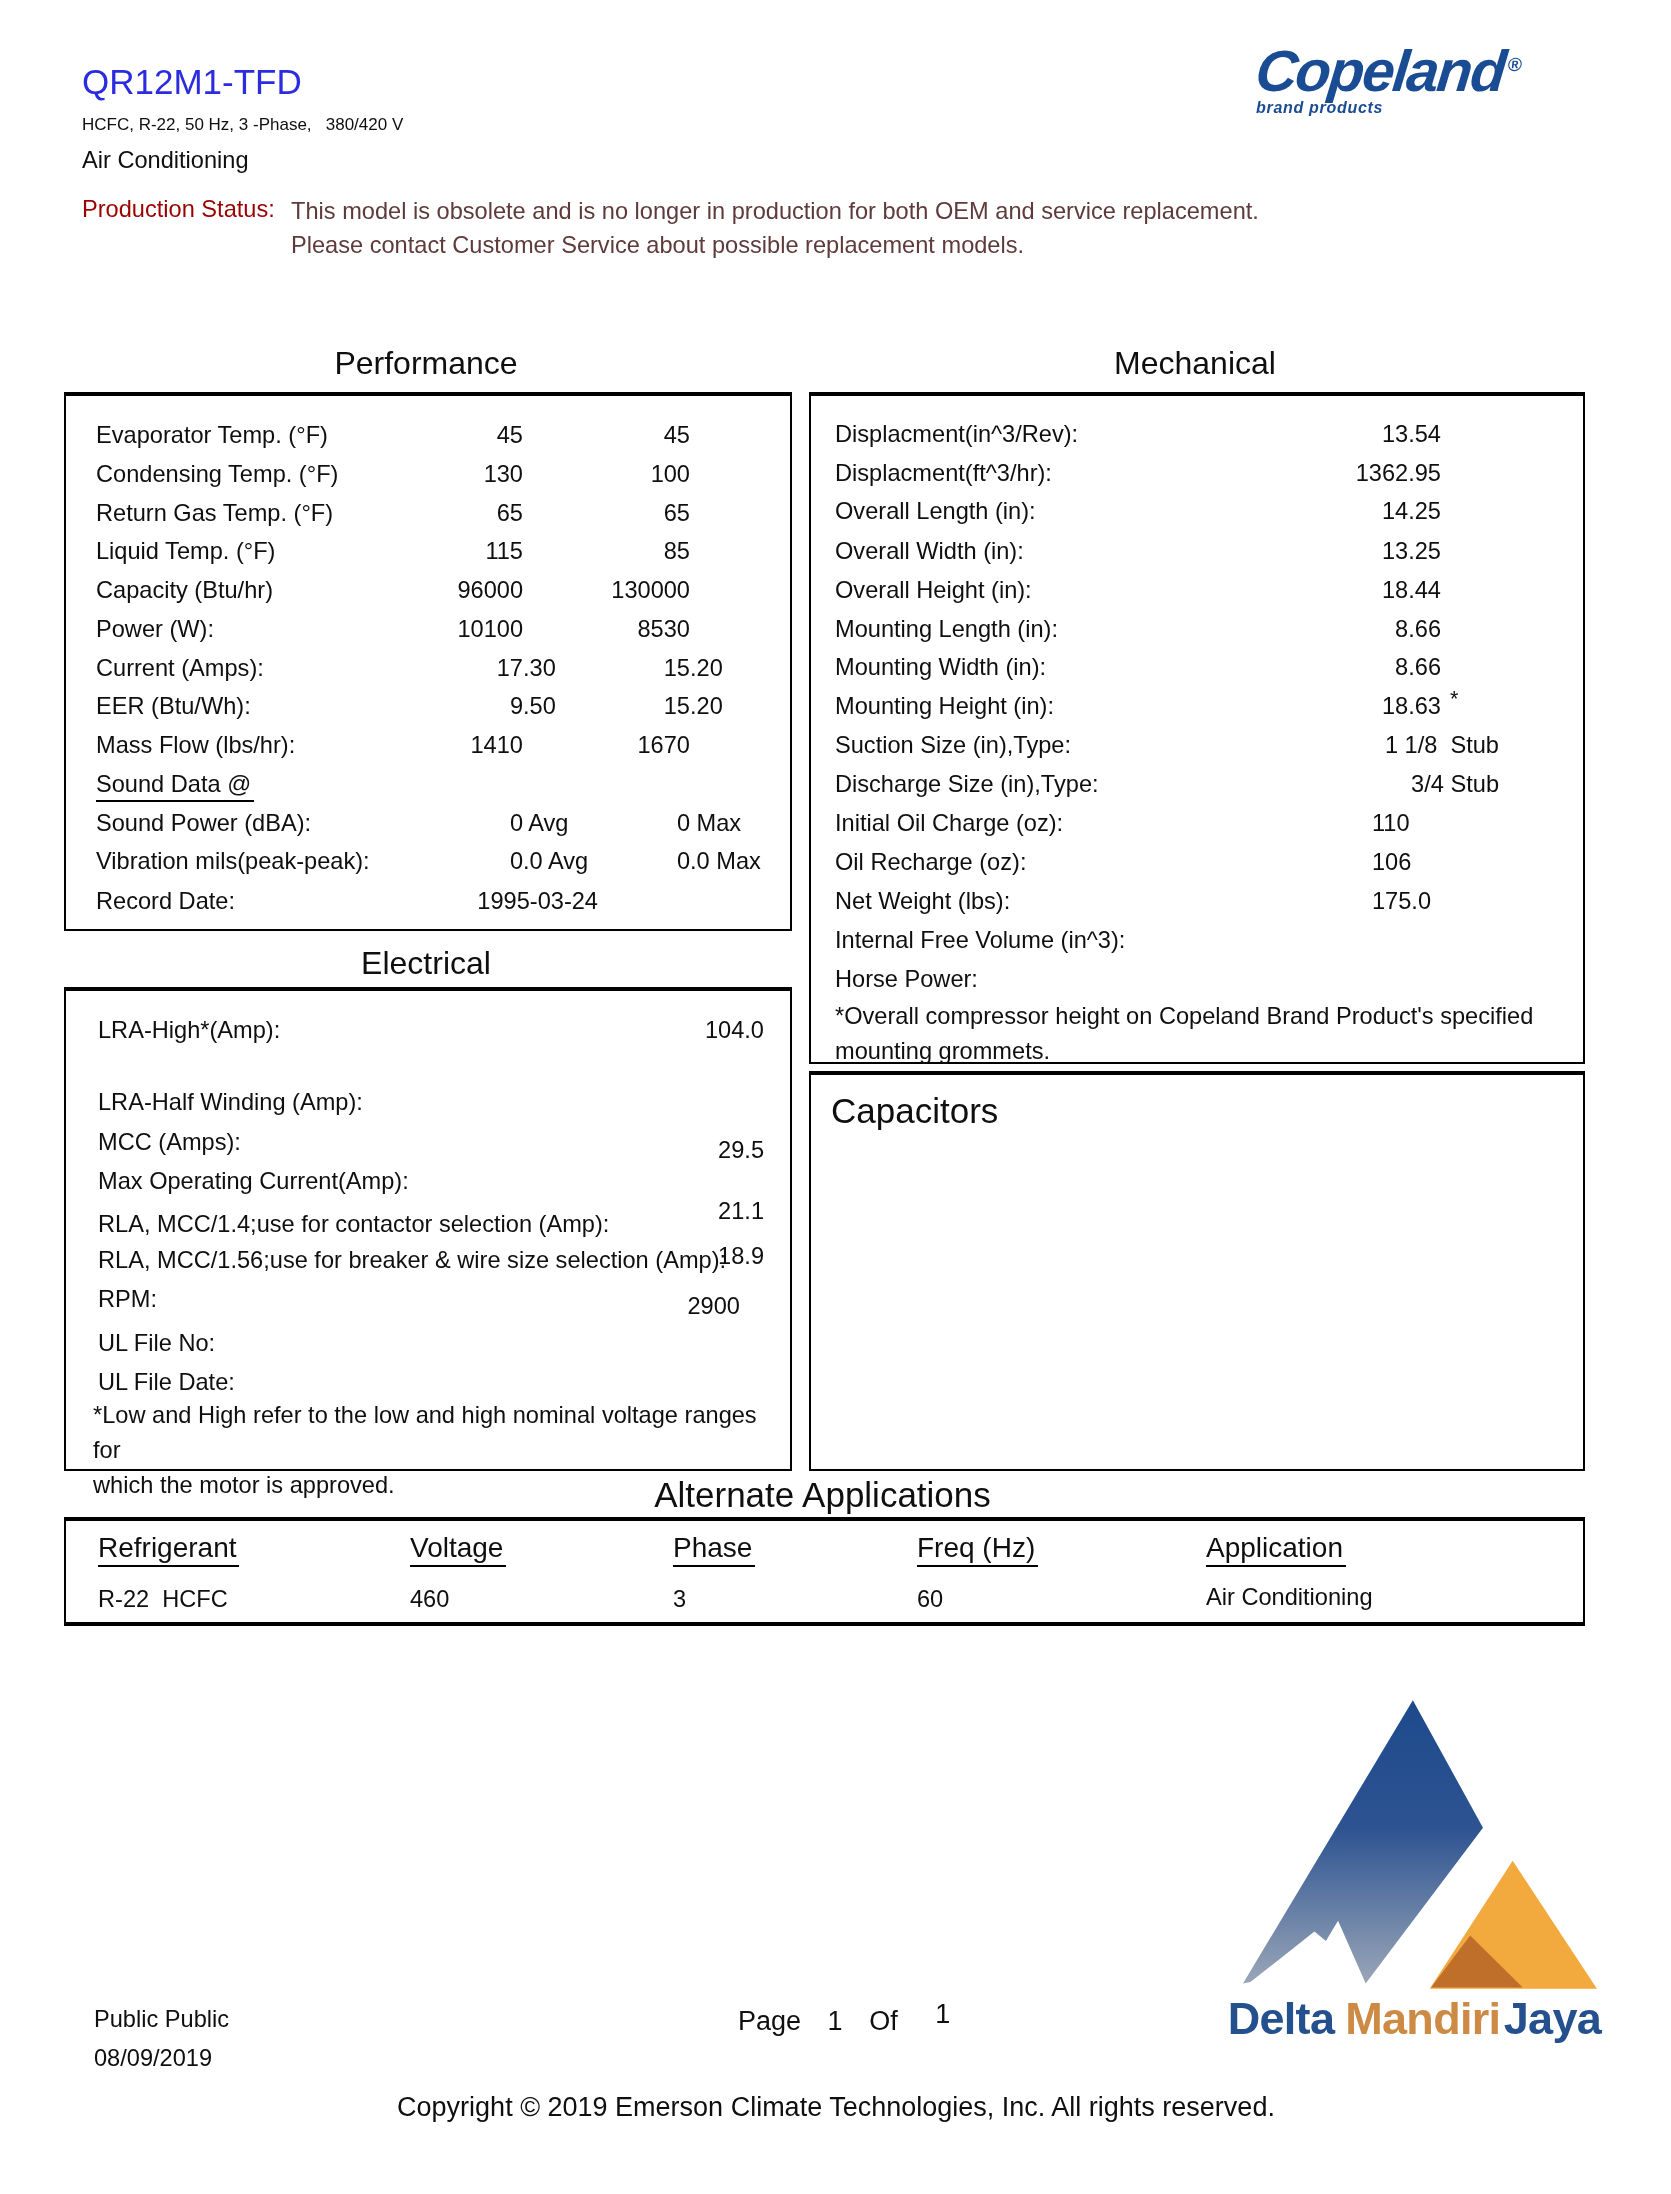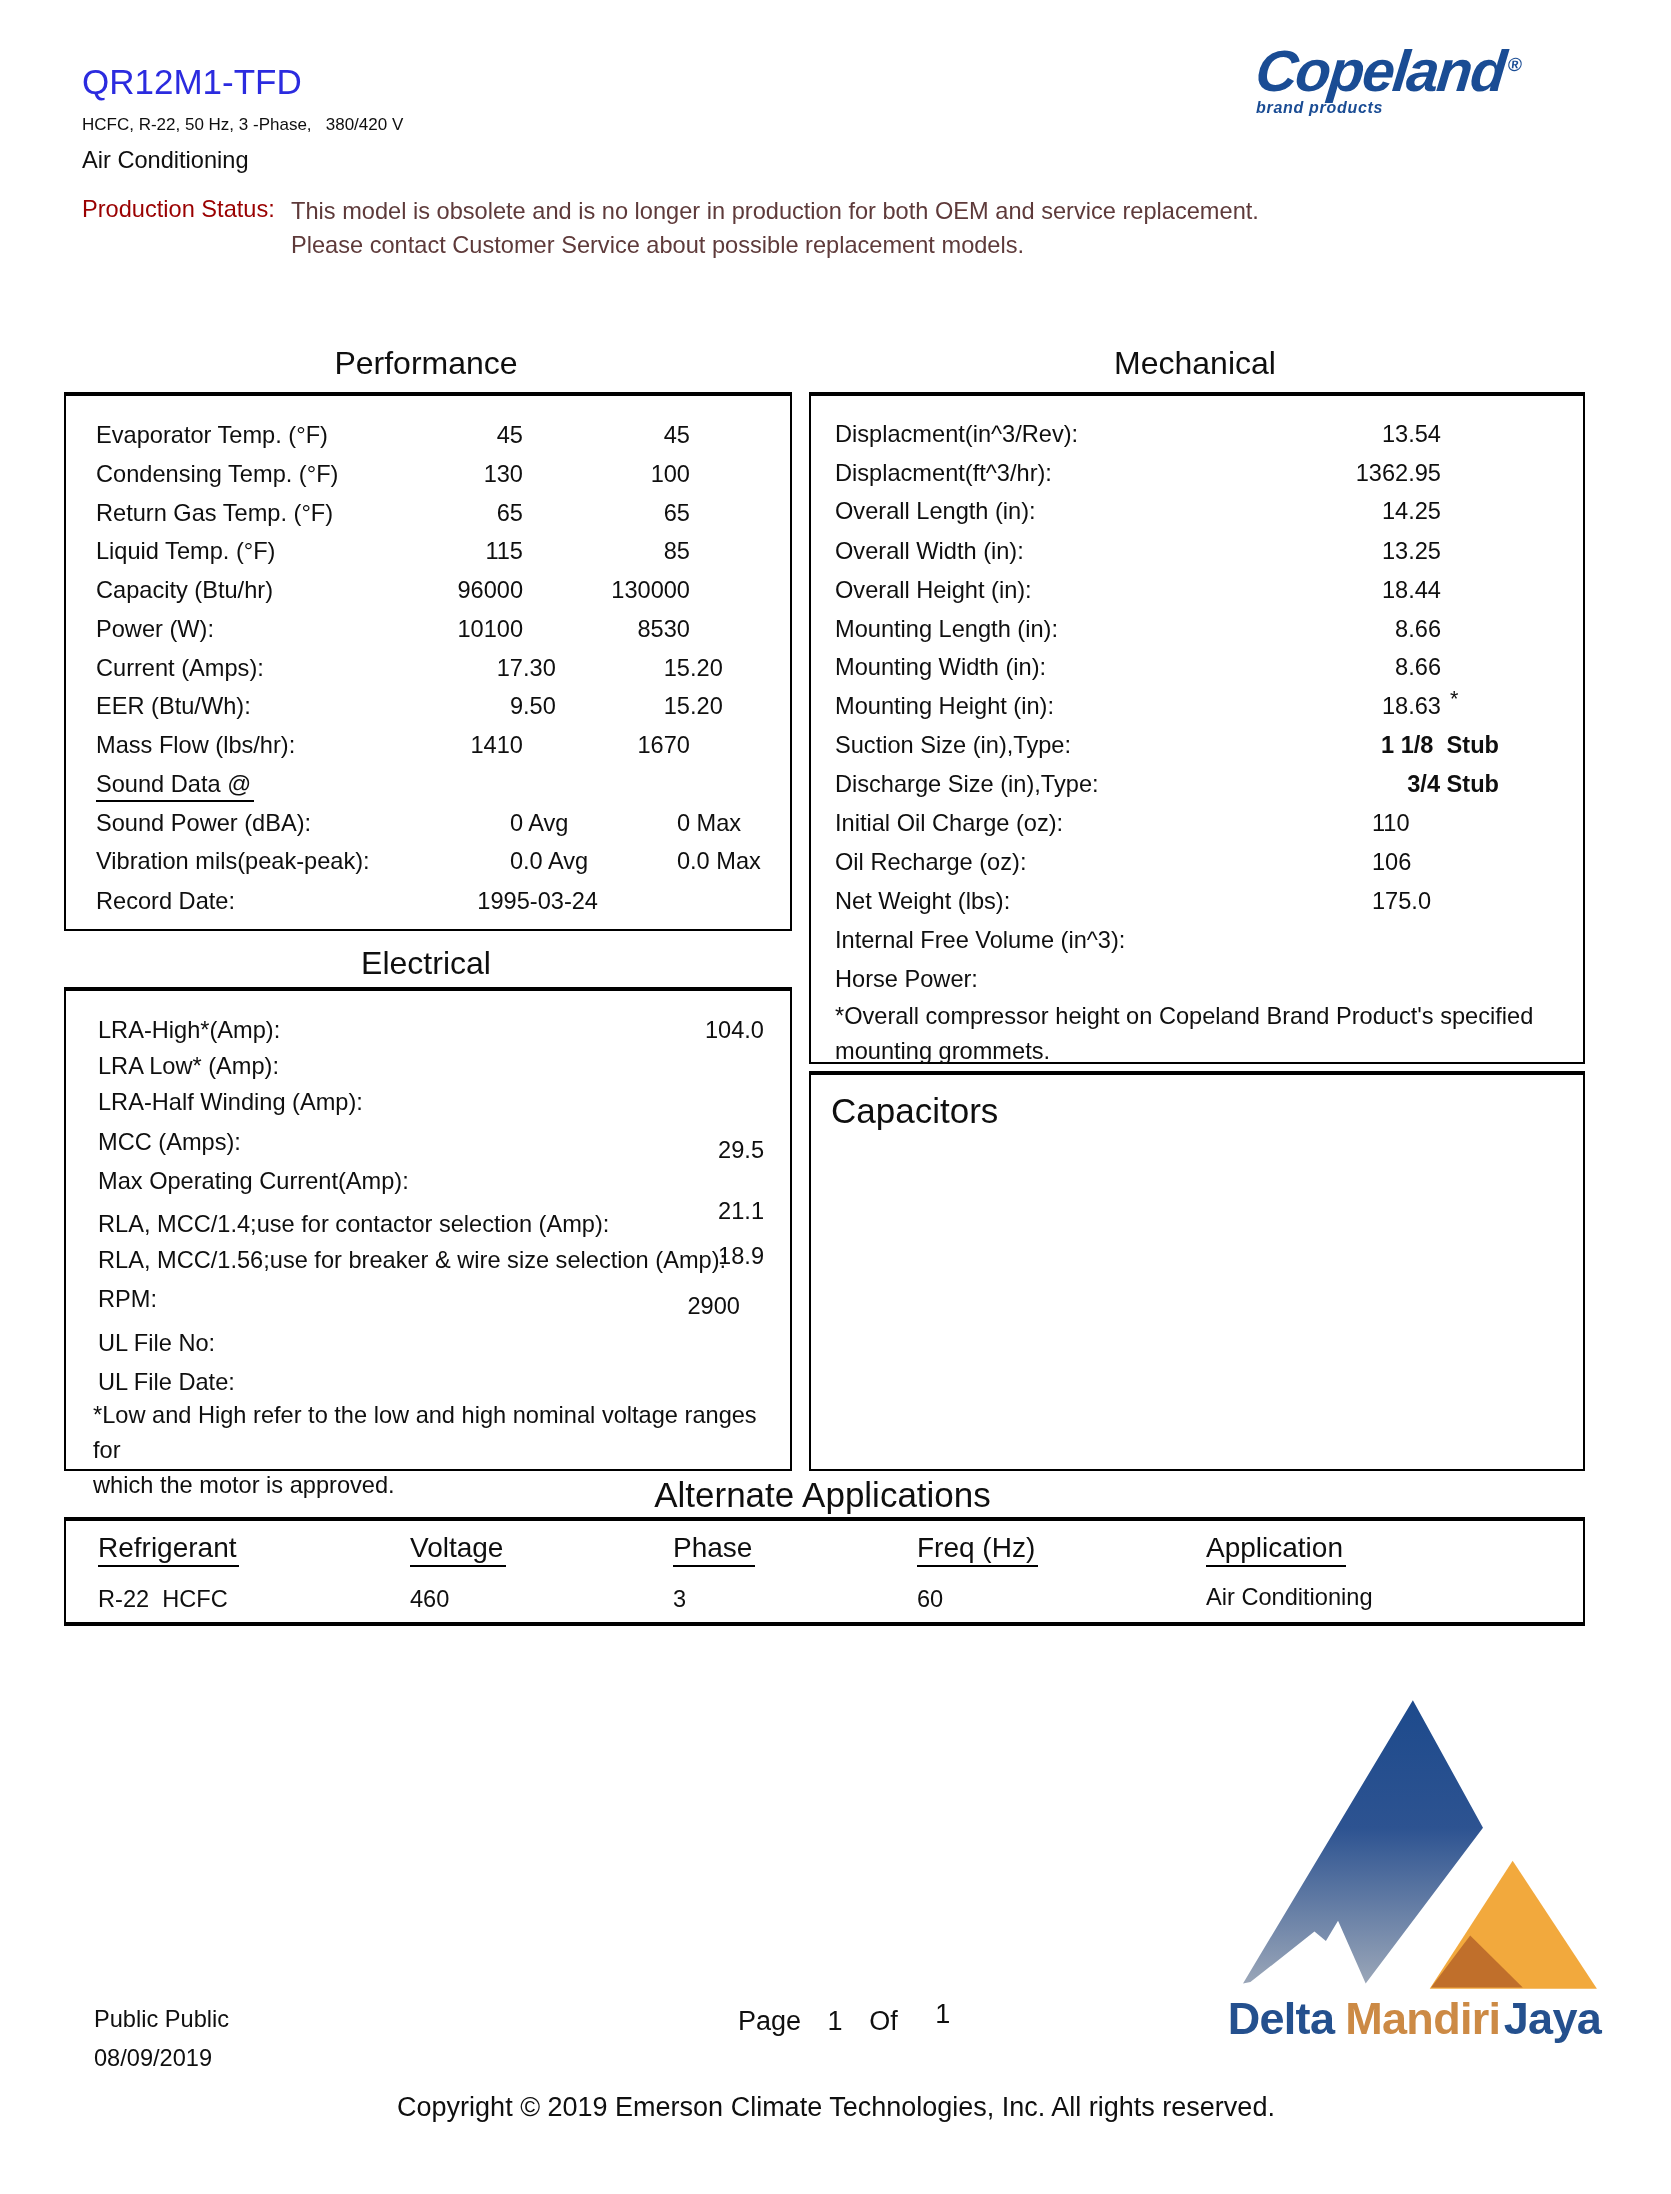--- a/index.html
+++ b/index.html
@@ -36,21 +36,21 @@
   .prow .lbl{left:30px;}
   .prow .n1{position:absolute;left:305px;width:152px;text-align:right;white-space:pre;}
   .prow .s1{position:absolute;left:457px;white-space:pre;}
   .prow .n2{position:absolute;left:472px;width:152px;text-align:right;white-space:pre;}
   .prow .s2{position:absolute;left:624px;white-space:pre;}
   .prow.rd .n1{left:380px;}
   
   .mrow .lbl{left:24px;}
   .mrow .val{position:absolute;white-space:pre;}
   .v-std{left:428px;width:202px;text-align:right;}
-  .v-stub{left:486px;width:202px;text-align:right;font-weight:bold;}
+  .v-stub{left:486px;width:202px;text-align:right;}
   .v-left{left:561px;text-align:left;}
   .mrow .star{position:absolute;left:639px;top:-6.7px;font-size:21.6px;}
   
   .erow .lbl{left:32px;}
   .erow .val{position:absolute;left:496px;width:202px;text-align:right;white-space:pre;}
   .erow .val.v-rpm{left:472px;}
   .dy12{transform:translateY(8px);}
   .dy10{transform:translateY(6.7px);}
   .dyM20{transform:translateY(-13.5px);}
   .dyM6{transform:translateY(-4px);}
@@ -231,23 +231,20 @@
       <div>*Overall compressor height on Copeland Brand Product's specified</div>
       <div>mounting grommets.</div>
     </div>
   </div>
 
   <div class="abs sec-title" style="left:64px;top:945px;width:724px;">Electrical</div>
   <div class="box" style="left:64px;top:987px;width:724px;height:478px;">
     <div class="row erow" style="top:26px">
         <span class="lbl">LRA-High*(Amp):</span>
         <span class="val">104.0</span>
-      </div>
-    <div class="row erow" style="top:62px">
-        <span class="lbl">LRA Low* (Amp):</span>
       </div>
     <div class="row erow" style="top:98px">
         <span class="lbl">LRA-Half Winding (Amp):</span>
       </div>
     <div class="row erow" style="top:138px">
         <span class="lbl">MCC (Amps):</span>
         <span class="val dy12">29.5</span>
       </div>
     <div class="row erow" style="top:177px">
         <span class="lbl">Max Operating Current(Amp):</span>

